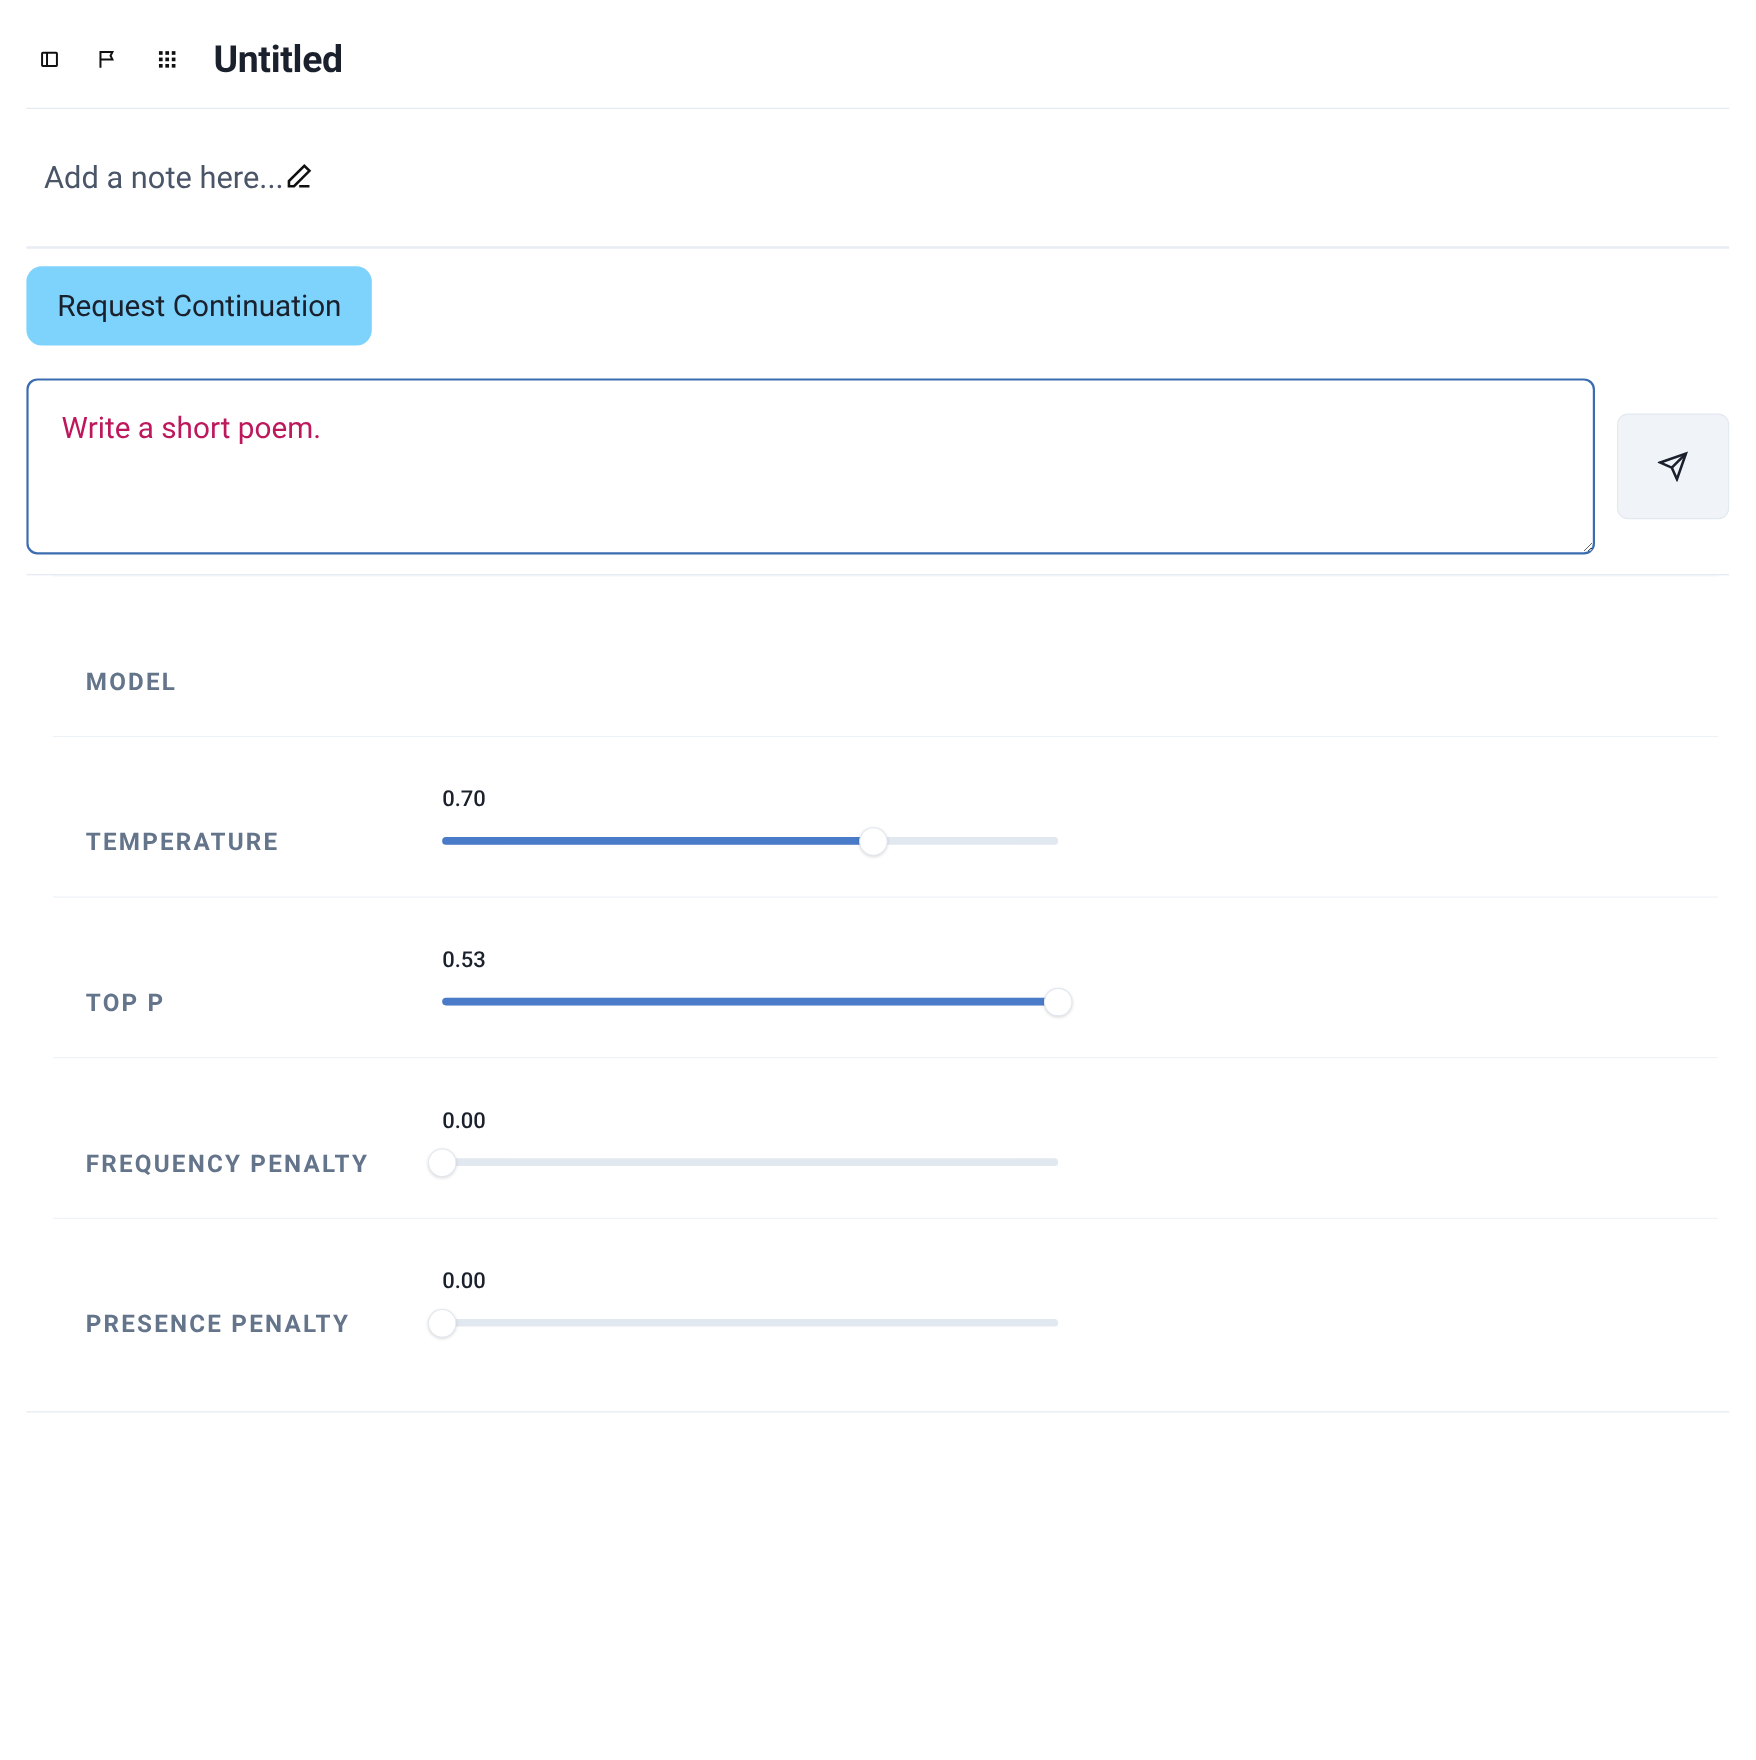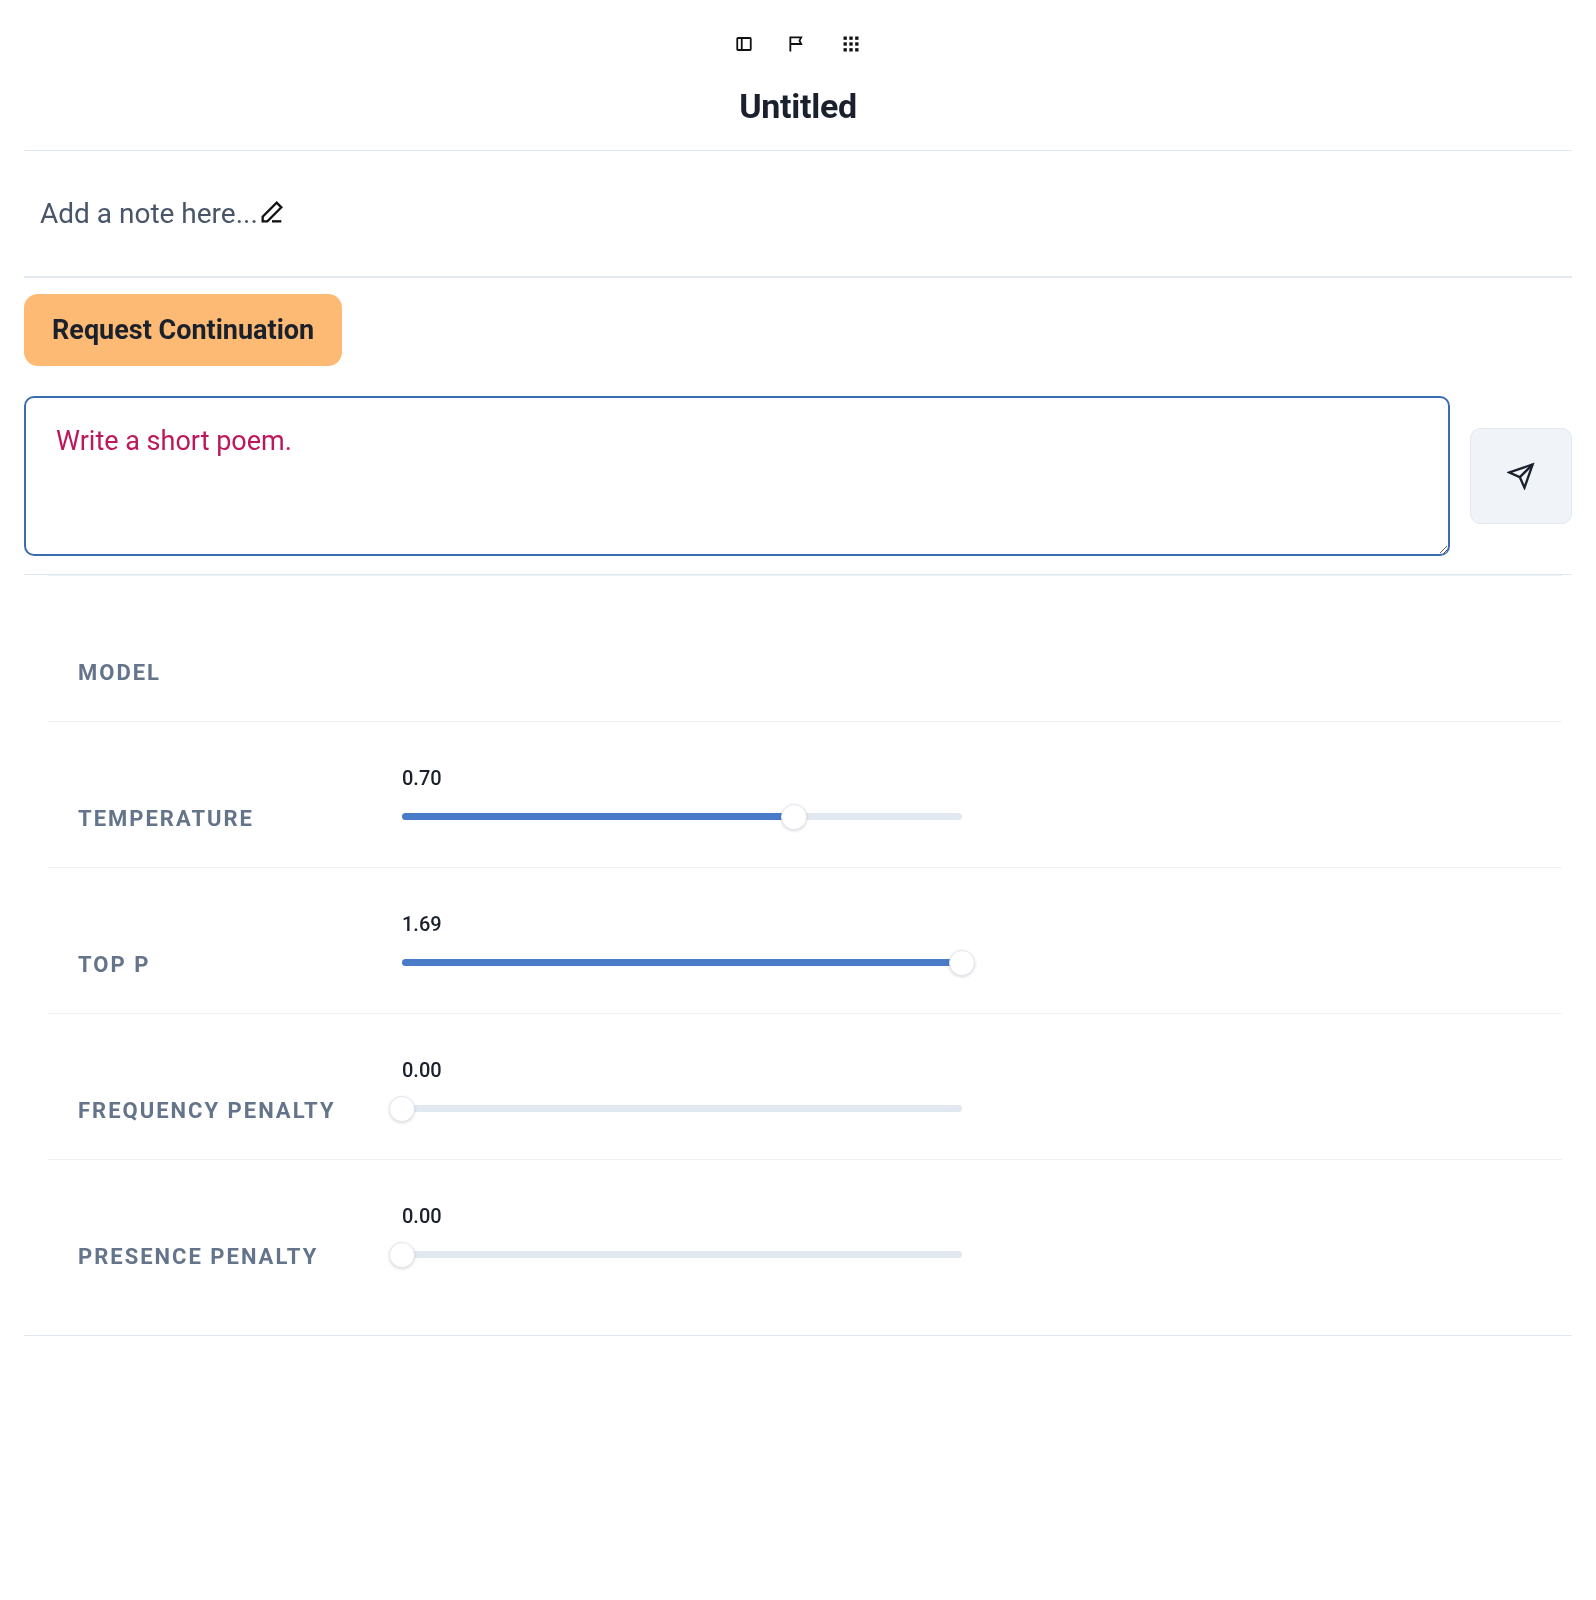--- a/index.html
+++ b/index.html
@@ -11,21 +11,20 @@
   }
   .root { padding: 20px 24px 40px 24px; }
 
   
   .topbar {
     display: flex;
     align-items: center;
     gap: 32px;
     padding: 14px 12px 24px 12px;
     border-bottom: 1px solid #e2e8f0;
-    flex-direction: column;
   }
   .topbar .icons {
     display: flex;
     align-items: center;
     gap: 34px;
   }
   .topbar .icon { display:flex; align-items:center; justify-content:center; color:#111; cursor:pointer; }
   .topbar h1 {
     font-size: 34px;
     font-weight: 700;
@@ -46,24 +45,24 @@
   }
   .edit-btn { color:#111; cursor:pointer; }
 
   
   .thin-divider { border-bottom: 1px solid #e2e8f0; }
 
   
   .pill-row { padding: 16px 0 0 0; }
   .pill {
     display: inline-block;
-    background: #fdba74;
+    background: #7dd3fc;
     color: #1a202c;
     font-size: 27px;
-    font-weight: 700;
+    font-weight: 400;
     padding: 20px 28px;
     border-radius: 14px;
   }
 
   
   .prompt-row {
     display: flex;
     align-items: stretch;
     gap: 20px;
     padding: 30px 0 18px 0;
@@ -273,21 +272,21 @@
           <div class="slider-fill" style="width:70%"></div>
           <div class="slider-thumb" style="left:70%"></div>
         </div>
       </div>
     </div>
 
 
     <div class="option-row">
       <div class="option-label">Top P</div>
       <div class="option-control">
-        <div class="option-value">1.69</div>
+        <div class="option-value">0.53</div>
         <div class="slider">
           <div class="slider-track"></div>
           <div class="slider-fill" style="width:100%"></div>
           <div class="slider-thumb" style="left:100%"></div>
         </div>
       </div>
     </div>
 
     <div class="option-row">
       <div class="option-label">Frequency Penalty</div>

